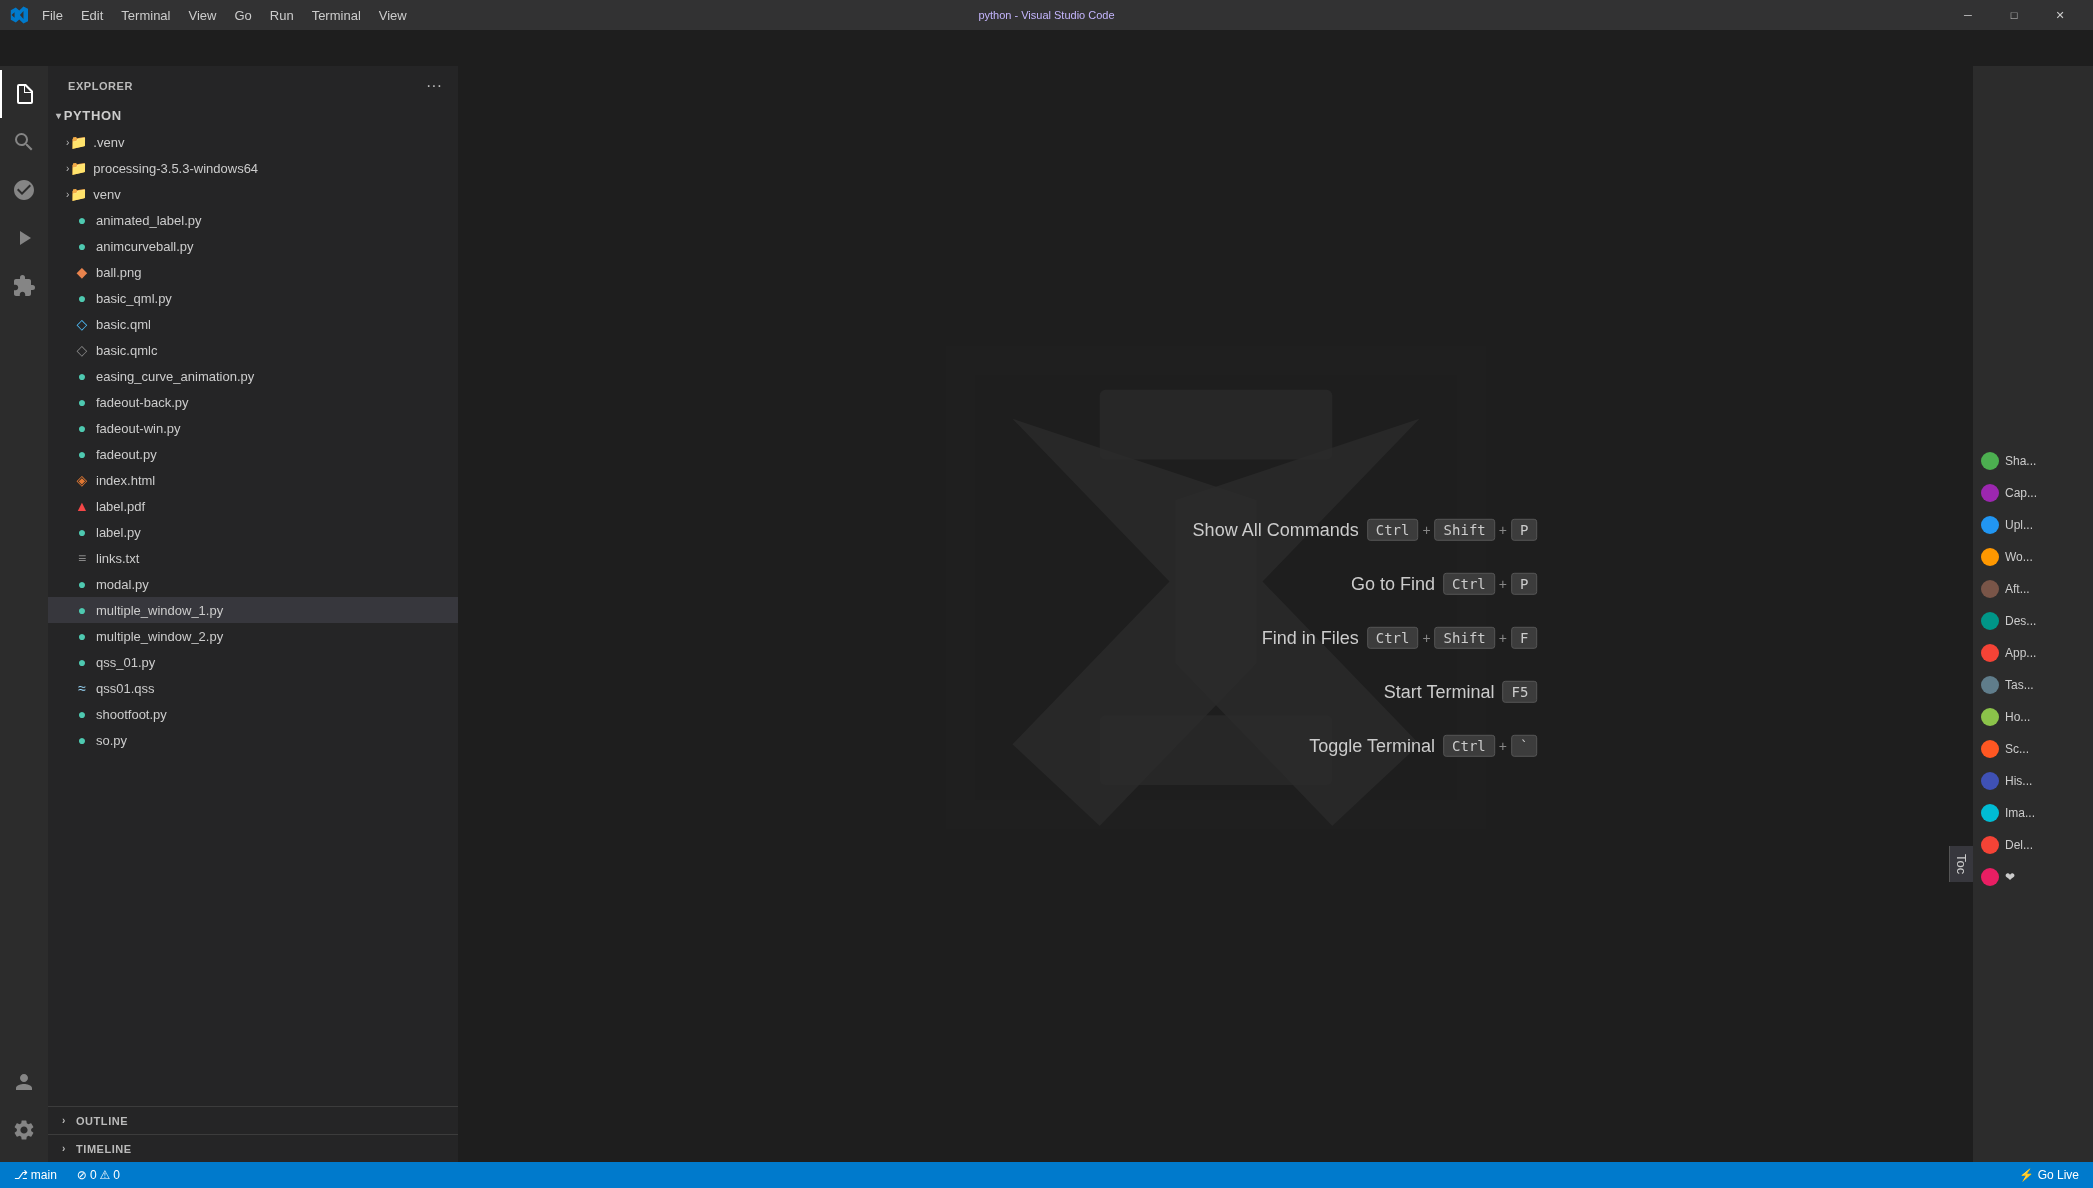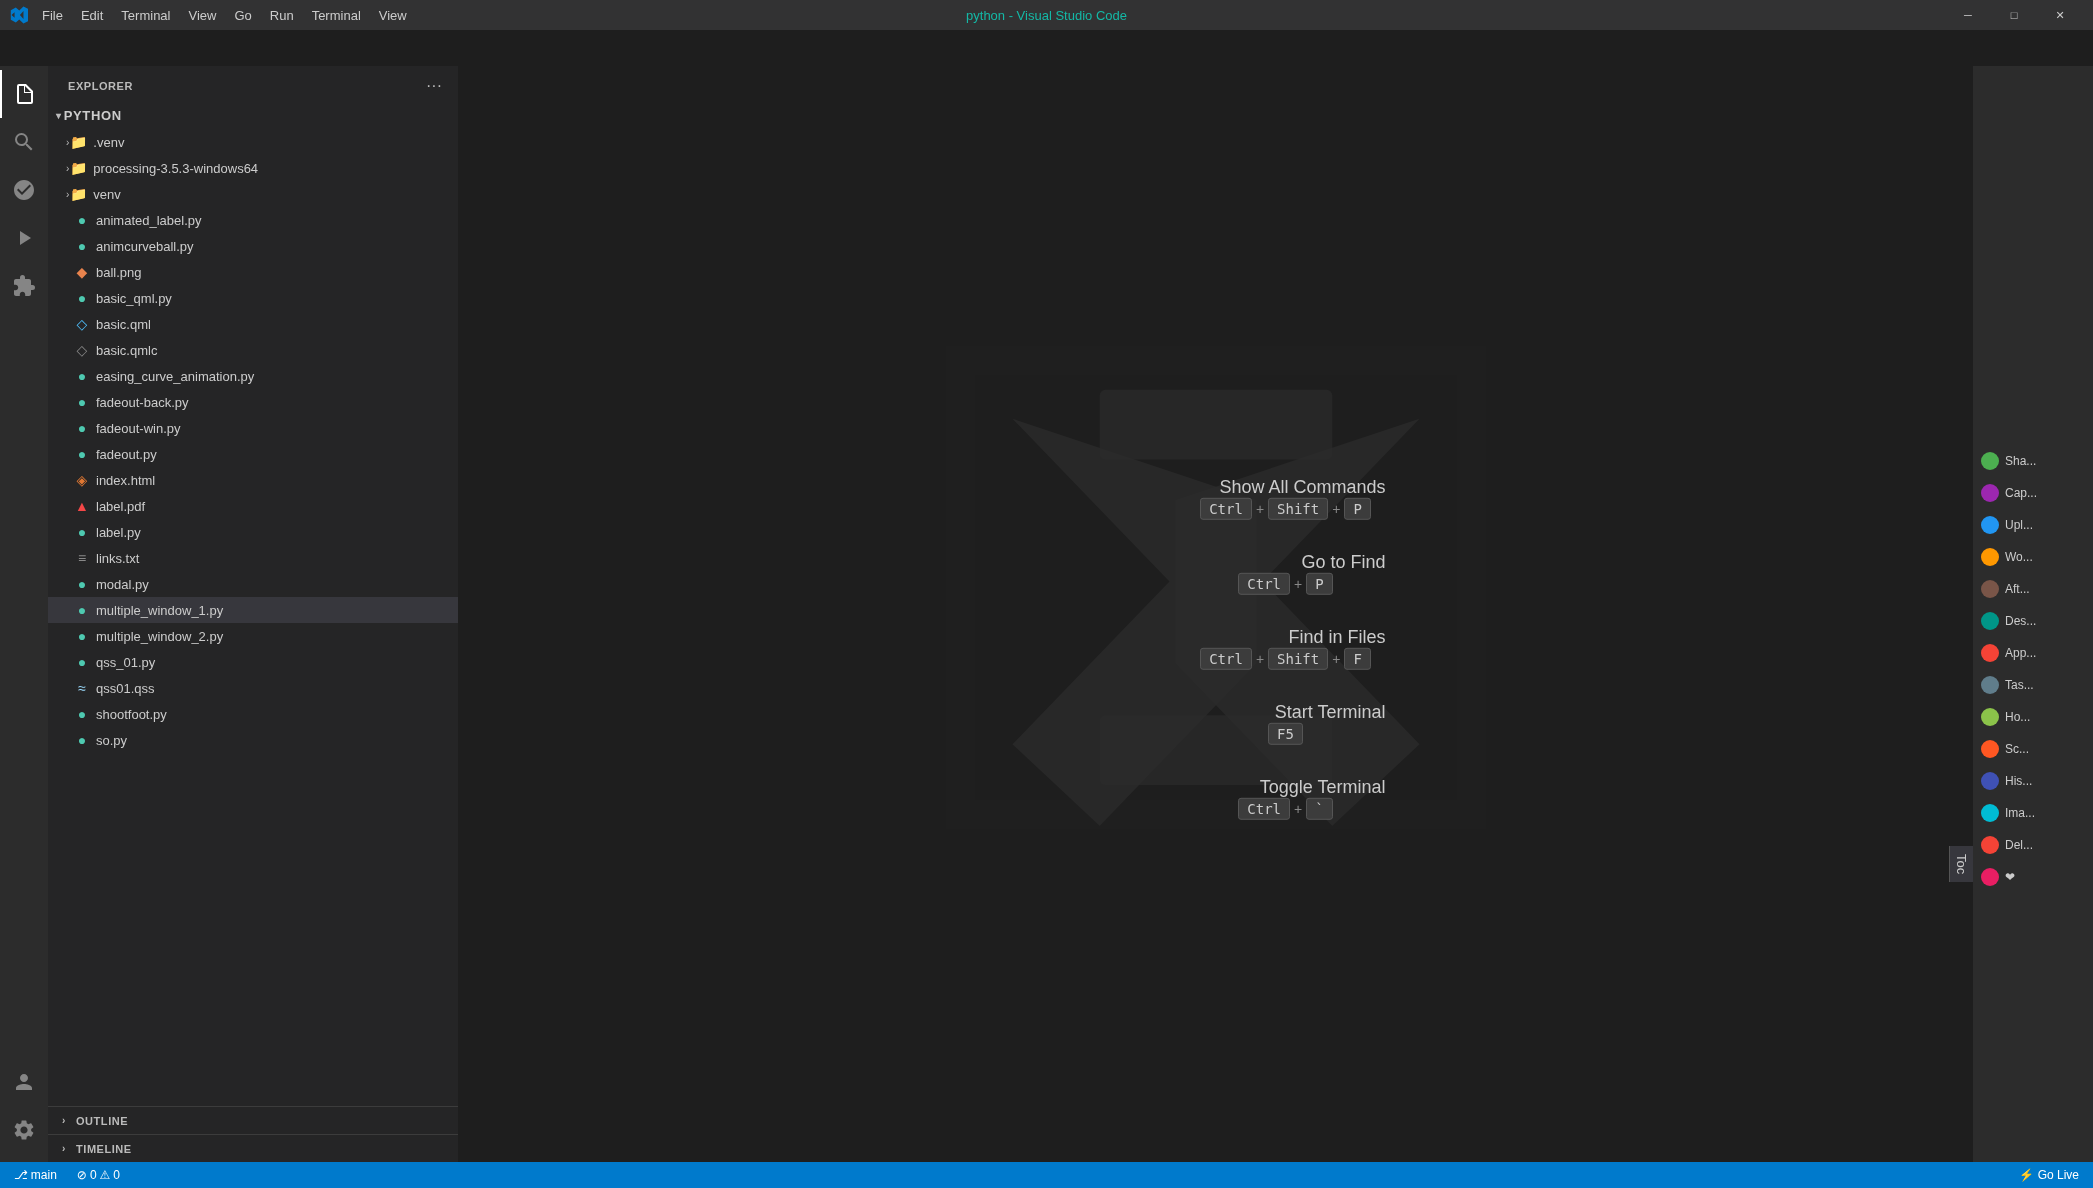--- a/index.html
+++ b/index.html
@@ -39,22 +39,22 @@
       padding: 2px 8px;
       color: #ccc;
       font-size: 13px;
       cursor: pointer;
       border-radius: 3px;
     }
     #titlebar .title {
       position: absolute;
       left: 50%;
       transform: translateX(-50%);
-      color: #14b8a6;
-      font-size: 13px;
+      color: #c4b5fd;
+      font-size: 11px;
     }
     #titlebar .window-controls {
       display: flex;
       gap: 0;
       margin-left: auto;
     }
     #titlebar .win-btn {
       width: 46px;
       height: 30px;
       display: flex;
@@ -246,22 +246,21 @@
       left: 50%;
       transform: translate(-15%, -40%);
       display: flex;
       flex-direction: column;
       gap: 32px;
     }
     .shortcut-row {
       display: flex;
       align-items: center;
       justify-content: flex-end;
-      gap: 0;
-      flex-direction: column;
+      gap: 8px;
     }
     .shortcut-label {
       color: #cccccc;
       font-size: 18px;
       text-align: right;
       min-width: 200px;
     }
     .shortcut-keys {
       display: flex;
       align-items: center;

